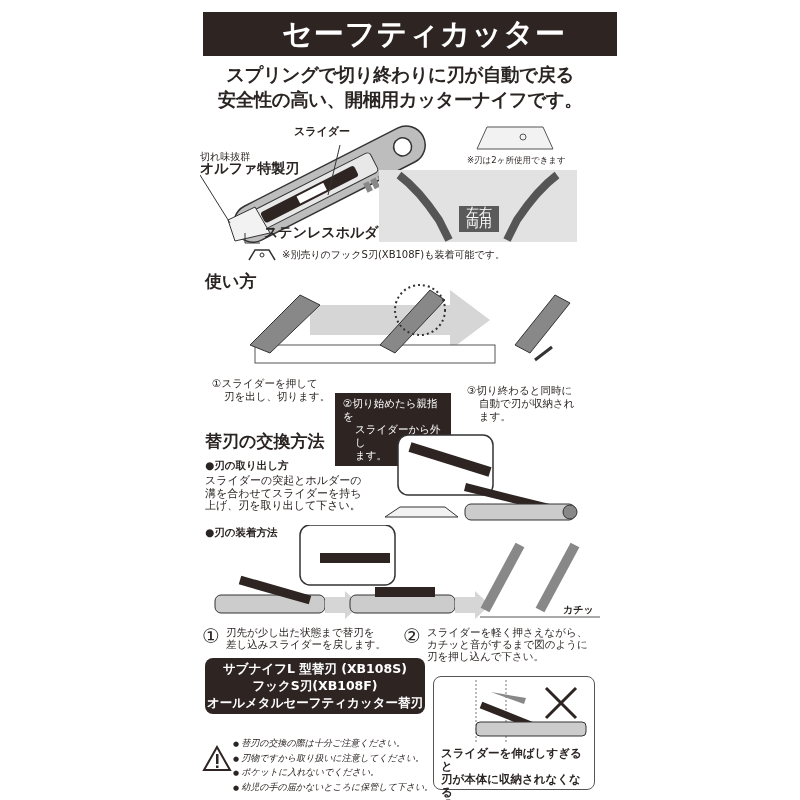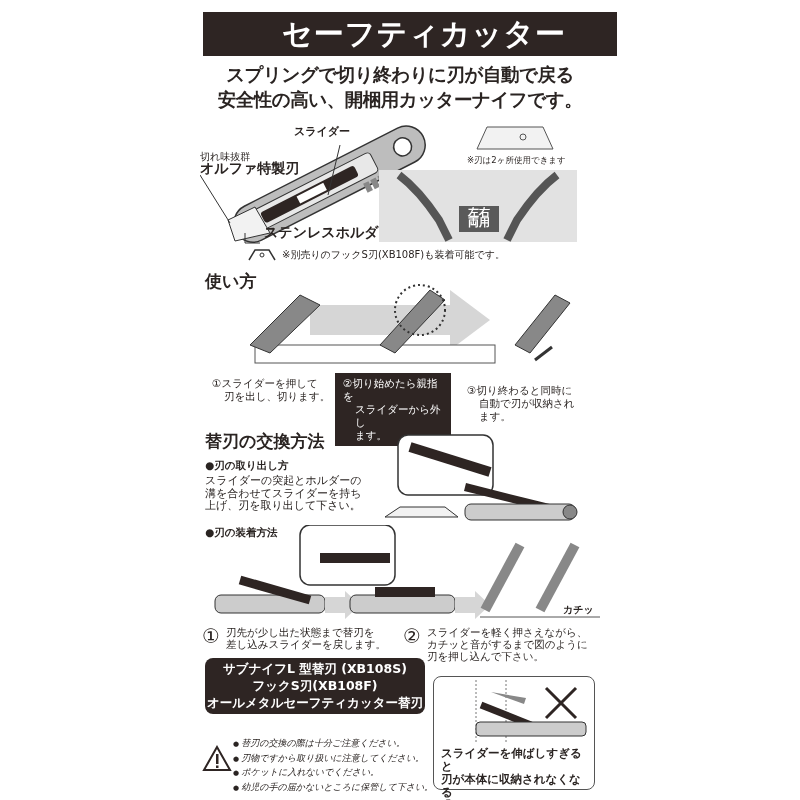--- a/index.html
+++ b/index.html
@@ -7,21 +7,21 @@
   .abs{position:absolute;}
   .title-bar{left:203px;top:12px;width:386px;height:44px;background:#2e2523;color:#fff;font-weight:bold;font-size:30px;line-height:44px;text-align:center;letter-spacing:1px;padding-left:28px;}
   .subtitle{left:200px;top:62px;width:400px;font-weight:bold;font-size:18.5px;line-height:25px;text-align:center;letter-spacing:-0.5px;}
   .lbl{font-size:10px;line-height:13px;font-weight:bold;white-space:nowrap;}
   .lbl.big{font-size:14px;}
   .note{font-size:8.5px;white-space:nowrap;}
   .section{font-size:17px;font-weight:bold;white-space:nowrap;}
   .bullet-title{font-size:10.5px;font-weight:bold;white-space:nowrap;}
   .para{font-size:11px;line-height:12.5px;}
   .step{font-size:10.5px;line-height:13px;}
-  .step.dark{background:#2e2523;color:#fff;padding:4px 8px;}
+  .step.dark{background:#2e2523;color:#fff;padding:4px 8px;margin-top:20px;}
   .blades{left:205px;top:658px;width:220px;height:54px;background:#2e2523;color:#fff;font-weight:bold;font-size:12.5px;line-height:17px;text-align:center;padding-top:2px;border-radius:8px;}
   .warn-list{list-style:none;margin:0;padding:0;font-size:9px;line-height:13.5px;font-style:italic;}
   .warn-list li::before{content:"● ";font-size:7px;}
   .caution-box{left:433px;top:676px;width:160px;height:112px;border:1.5px solid #555;border-radius:8px;background:#fff;}
   .caution-text{left:441px;top:747px;width:150px;font-size:11.5px;line-height:13px;font-weight:bold;}
   .gray-panel{left:379px;top:170px;width:198px;height:72px;background:#e2e2e2;}
   .step-num{font-size:20px;font-weight:normal;}
 </style>
 </head>
 <body>
@@ -61,21 +61,21 @@
   <circle cx="48" cy="12" r="3" fill="none" stroke="#555"></circle>
 </svg>
 <div class="abs note" style="left:467px;top:155px">※刃は2ヶ所使用できます</div>
 
 <div class="abs gray-panel"></div>
 <svg class="abs" style="left:379px;top:170px" width="198" height="72">
   <path d="M20,5 Q40,20 60,50 L70,70" fill="none" stroke="#555" stroke-width="8"></path>
   <path d="M178,5 Q158,20 138,50 L128,70" fill="none" stroke="#555" stroke-width="8"></path>
   <rect x="80" y="36" width="40" height="26" fill="#5a5a5a"></rect>
 </svg>
-<div class="abs" style="left:459px;top:208px;width:40px;color:#fff;font-size:11px;font-weight:bold;line-height:10px;text-align:center">
+<div class="abs" style="left:459px;top:208px;width:40px;color:#fff;font-size:13px;font-weight:normal;line-height:10px;text-align:center">
   <div>左右</div>
   <div>両用</div>
 </div>
 
 <svg class="abs" style="left:247px;top:248px" width="30" height="14">
   <path d="M2,12 L8,2 L22,2 L28,12" fill="none" stroke="#333" stroke-width="1.5"></path>
   <circle cx="15" cy="7" r="2" fill="none" stroke="#333"></circle>
 </svg>
 <div class="abs note" style="left:282px;top:248px;font-size:10px">※別売りのフックS刃(XB108F)も装着可能です。</div>
 

